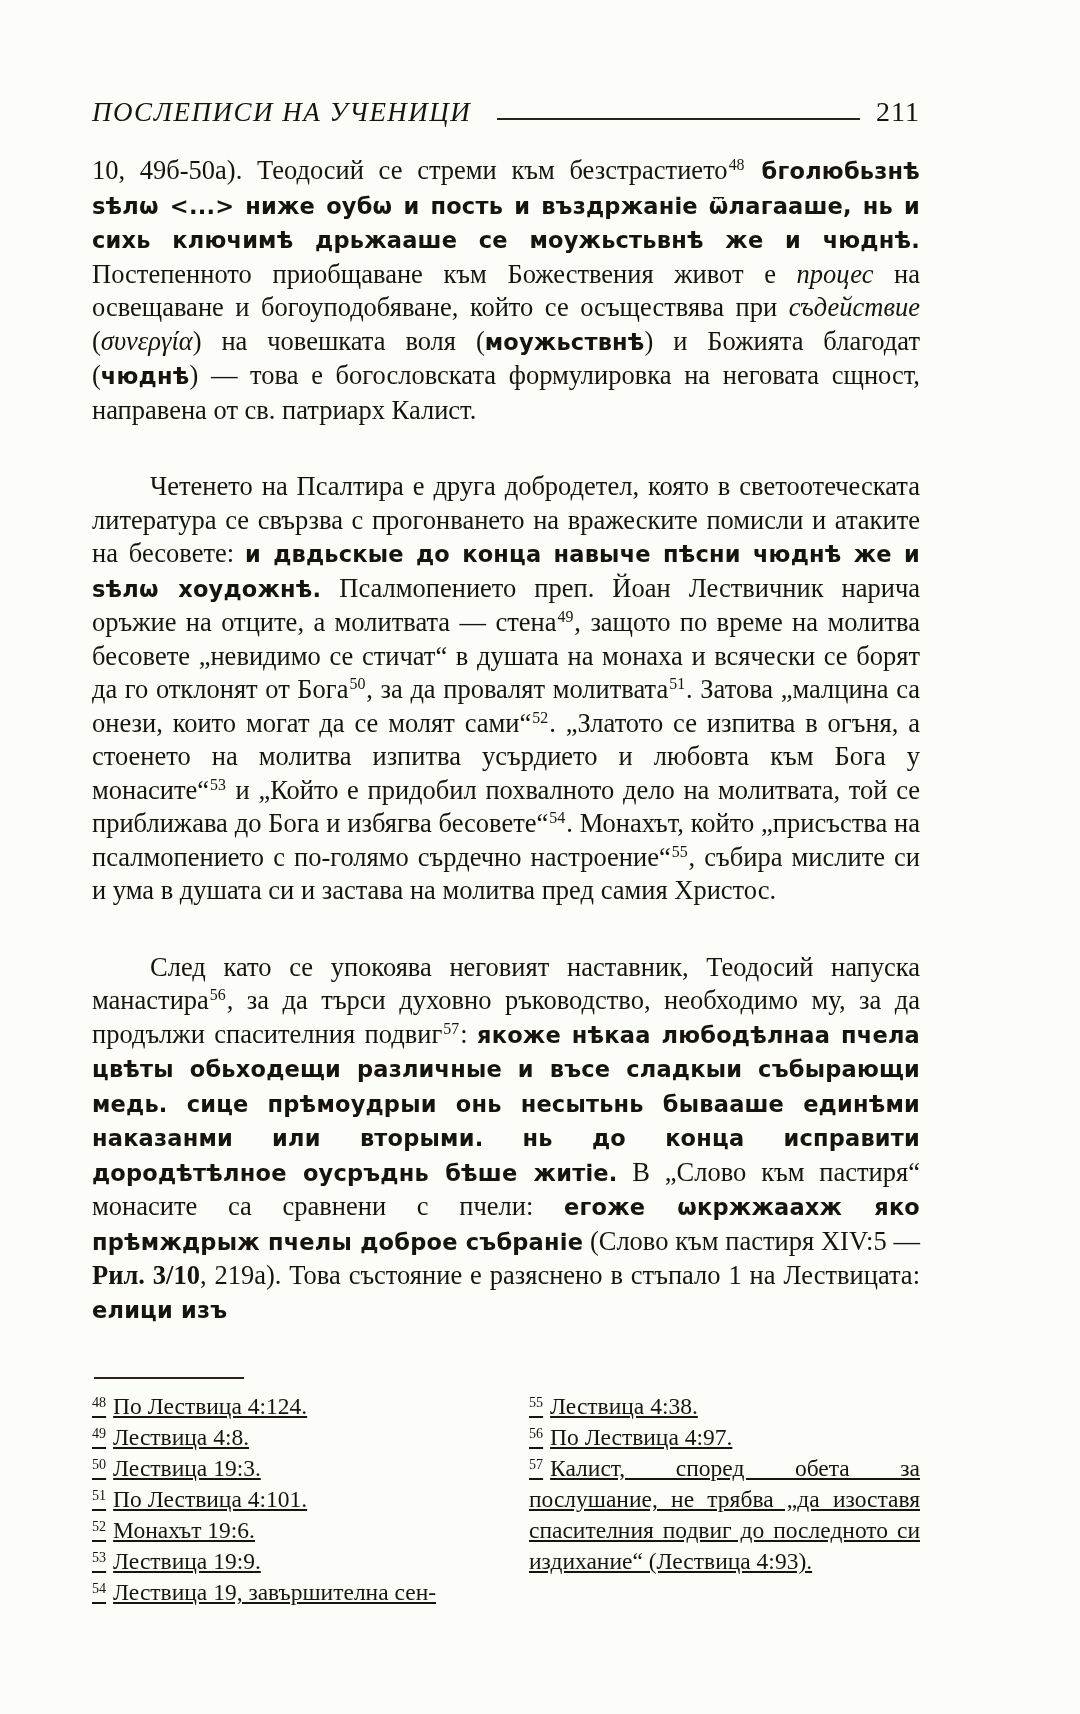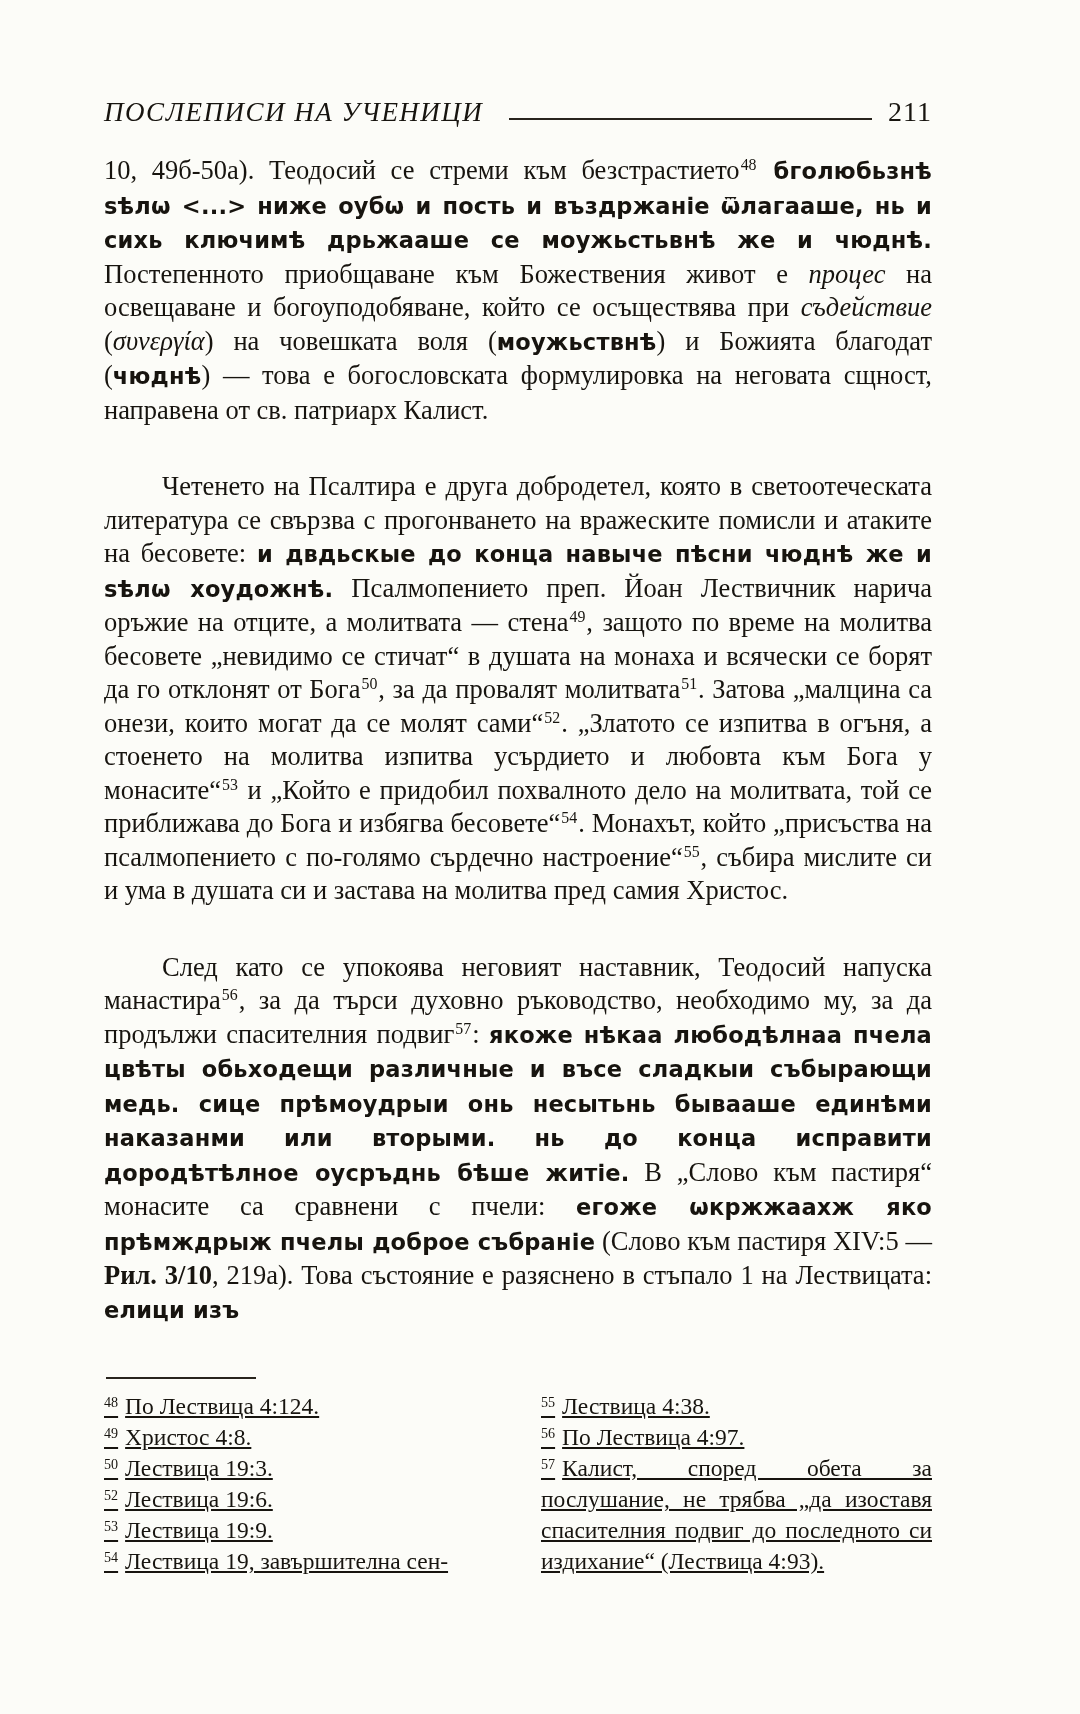--- a/index.html
+++ b/index.html
@@ -7,21 +7,21 @@
   .page {
     position:relative;
     width:1080px; height:1714px;
     background:#fcfcf8;
     color:#17140f;
     font-family:"Liberation Serif", serif;
     overflow:hidden;
     box-shadow:0 0 6px rgba(0,0,0,.25);
   }
   .content {
-    position:absolute; left:104px; top:96px; width:828px;
+    position:absolute; left:92px; top:96px; width:828px;
   }
   .header-row {
     display:flex; align-items:flex-end;
     margin-bottom:26px;
   }
   .header-title {
     font-style:italic; font-size:27px; letter-spacing:1.5px;
     white-space:nowrap;
   }
   .header-rule {
@@ -83,23 +83,24 @@
         <p><span class="run-n">10, 49б-50а). Теодосий се стреми към безстрастието</span><sup class="run-sup">48</sup><span class="run-sl"> бголюбьзнѣ ѕѣлѡ &lt;...&gt; ниже оубѡ и пость и въздржаніе ѿлагааше, нь и сихь ключимѣ дрьжааше се моужьстьвнѣ же и чюднѣ.</span><span class="run-n"> Постепенното приобщаване към Божествения живот е </span><span class="run-it">процес</span><span class="run-n"> на освещаване и богоуподобяване, който се осъществява при </span><span class="run-it">съдействие</span><span class="run-n"> (</span><span class="run-it">συνεργία</span><span class="run-n">) на човешката воля (</span><span class="run-sl">моужьствнѣ</span><span class="run-n">) и Божията благодат (</span><span class="run-sl">чюднѣ</span><span class="run-n">) — това е богословската формулировка на неговата сщност, направена от св. патриарх Калист.</span></p>
         <p class="indent"><span class="run-n">Четенето на Псалтира е друга добродетел, която в светоотеческата литература се свързва с прогонването на вражеските помисли и атаките на бесовете: </span><span class="run-sl">и двдьскые до конца навыче пѣсни чюднѣ же и ѕѣлѡ хоудожнѣ.</span><span class="run-n"> Псалмопението преп. Йоан Лествичник нарича оръжие на отците, а молитвата — стена</span><sup class="run-sup">49</sup><span class="run-n">, защото по време на молитва бесовете „невидимо се стичат“ в душата на монаха и всячески се борят да го отклонят от Бога</span><sup class="run-sup">50</sup><span class="run-n">, за да провалят молитвата</span><sup class="run-sup">51</sup><span class="run-n">. Затова „малцина са онези, които могат да се молят сами“</span><sup class="run-sup">52</sup><span class="run-n">. „Златото се изпитва в огъня, а стоенето на молитва изпитва усърдието и любовта към Бога у монасите“</span><sup class="run-sup">53</sup><span class="run-n"> и „Който е придобил похвалното дело на молитвата, той се приближава до Бога и избягва бесовете“</span><sup class="run-sup">54</sup><span class="run-n">. Монахът, който „присъства на псалмопението с по-голямо сърдечно настроение“</span><sup class="run-sup">55</sup><span class="run-n">, събира мислите си и ума в душата си и застава на молитва пред самия Христос.</span></p>
         <p class="indent"><span class="run-n">След като се упокоява неговият наставник, Теодосий напуска манастира</span><sup class="run-sup">56</sup><span class="run-n">, за да търси духовно ръководство, необходимо му, за да продължи спасителния подвиг</span><sup class="run-sup">57</sup><span class="run-n">: </span><span class="run-sl">якоже нѣкаа любодѣлнаа пчела цвѣты обьходещи различные и въсе сладкыи събырающи медь. сице прѣмоудрыи онь несытьнь бывааше единѣми наказанми или вторыми. нь до конца исправити дородѣтѣлное оусръднь бѣше житіе.</span><span class="run-n"> В „Слово към пастиря“ монасите са сравнени с пчели: </span><span class="run-sl">егоже ѡкржжаахж яко прѣмждрыж пчелы доброе събраніе</span><span class="run-n"> (Слово към пастиря XIV:5 — </span><span class="run-b">Рил. 3/10</span><span class="run-n">, 219а). Това състояние е разяснено в стъпало 1 на Лествицата: </span><span class="run-sl">елици изъ</span></p>
       </div>
 
     <div class="footnotes">
       <div class="fn-rule"></div>
       <div class="fn-cols">
         <div class="fn-col left">
             <p><sup class="fn-num">48</sup><span>По Лествица 4:124.</span></p>
-            <p><sup class="fn-num">49</sup><span>Христос 4:8.</span></p>
+            <p><sup class="fn-num">49</sup><span>Лествица 4:8.</span></p>
             <p><sup class="fn-num">50</sup><span>Лествица 19:3.</span></p>
-            <p><sup class="fn-num">52</sup><span>Лествица 19:6.</span></p>
+            <p><sup class="fn-num">51</sup><span>По Лествица 4:101.</span></p>
+            <p><sup class="fn-num">52</sup><span>Монахът 19:6.</span></p>
             <p><sup class="fn-num">53</sup><span>Лествица 19:9.</span></p>
             <p><sup class="fn-num">54</sup><span>Лествица 19, завършителна сен-</span></p>
           </div>
         <div class="fn-col right">
             <p><sup class="fn-num">55</sup><span>Лествица 4:38.</span></p>
             <p><sup class="fn-num">56</sup><span>По Лествица 4:97.</span></p>
             <p><sup class="fn-num">57</sup><span>Калист, според обета за послушание, не трябва „да изоставя спасителния подвиг до последното си издихание“ (Лествица 4:93).</span></p>
           </div>
       </div>
     </div>

